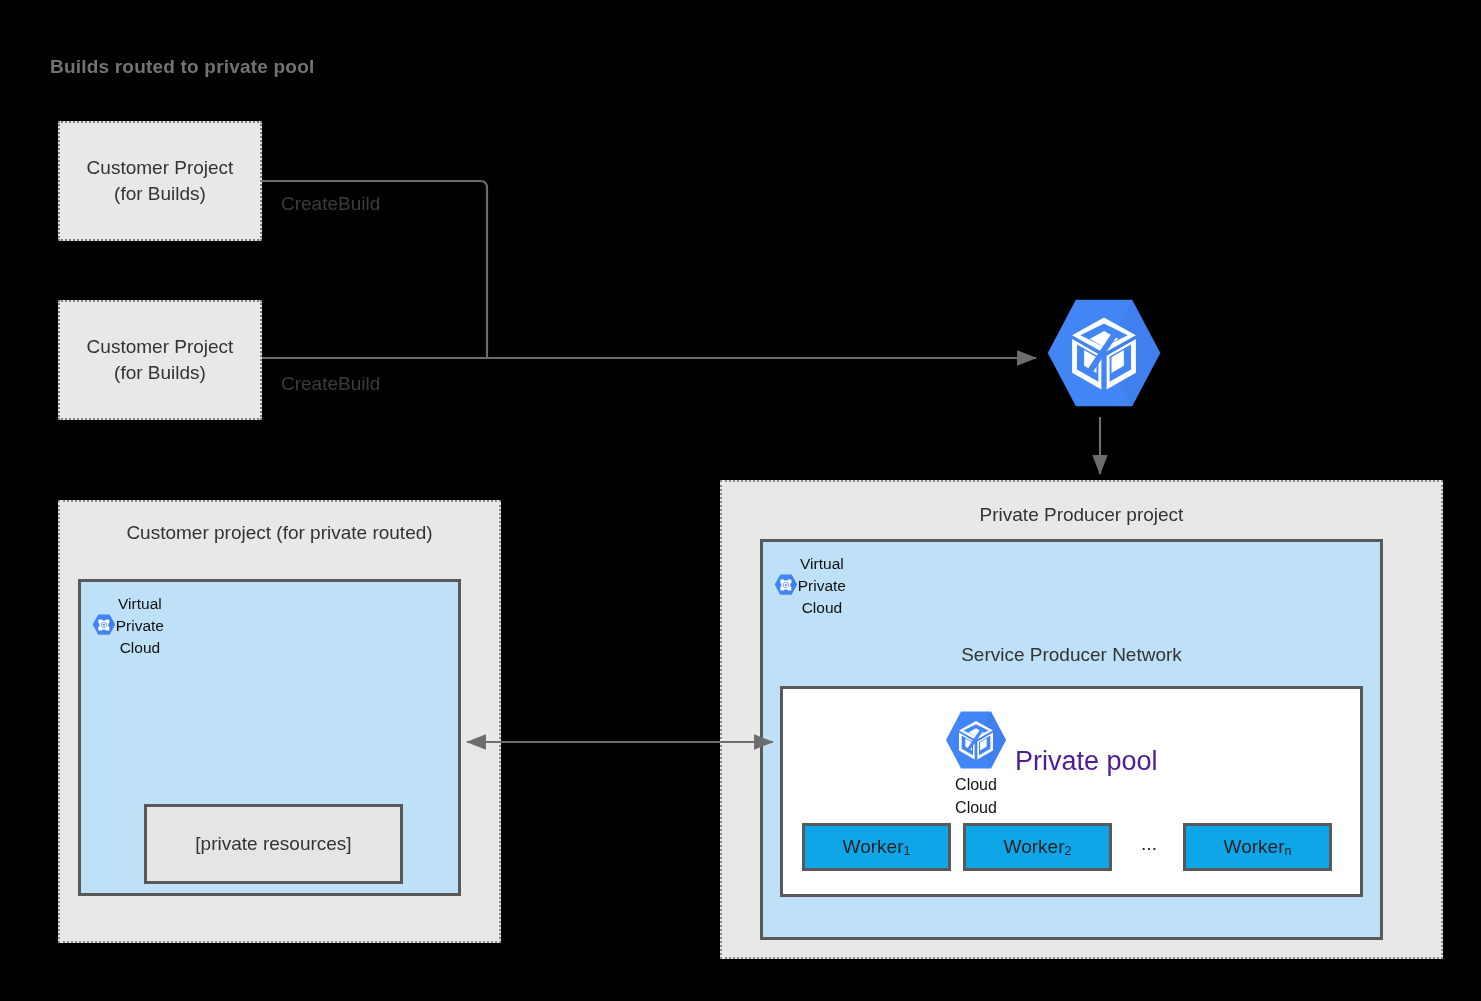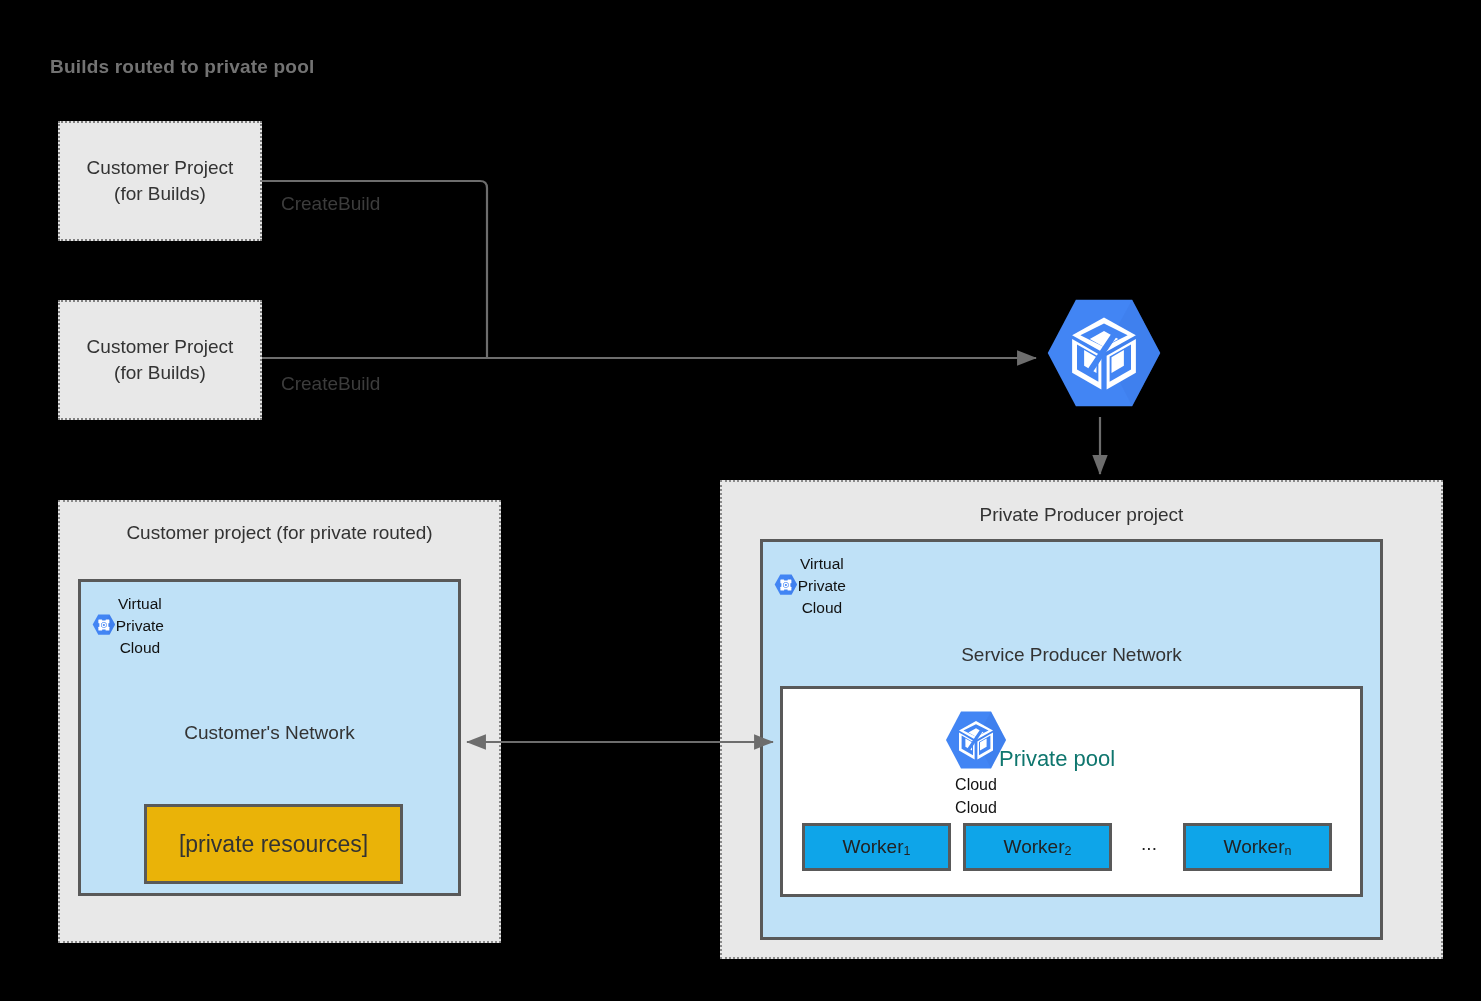--- a/index.html
+++ b/index.html
@@ -139,36 +139,36 @@
 
   
   #private-pool-box {
     left: 780px; top: 686px;
     width: 583px; height: 211px;
     background: #ffffff;
     border: 3px solid #595959;
   }
   #private-pool-title {
     position: absolute;
-    left: 216px; top: 57px;
-    font-size: 22px;
-    color: #0f766e;
+    left: 232px; top: 57px;
+    font-size: 27px;
+    color: #4c1d95;
     white-space: nowrap;
   }
 
   
   #private-resources-box {
     left: 63px; top: 222px;
     width: 259px; height: 80px;
-    background: #eab308;
+    background: #e5e5e5;
     border: 3px solid #595959;
     display: flex;
     align-items: center;
     justify-content: center;
-    font-size: 23px;
+    font-size: 19px;
     color: #333333;
   }
 
   
   .worker-box {
     position: absolute;
     height: 42px;
     background: #0ea5e9;
     border: 3px solid #595959;
     display: flex;
@@ -248,21 +248,20 @@
         </g>
         <circle cx="28" cy="28" r="2.6" fill="#4285f4"></circle>
       </svg>
       <div class="vpc-caption">
         <span>Virtual</span><br>
         <span>Private</span><br>
         <span>Cloud</span>
       </div>
     </div>
 
-    <div class="network-title" id="customers-network-title">Customer's Network</div>
 
     <div class="abs" id="private-resources-box">
       <span>[private resources]</span>
     </div>
   </div>
 
   <div class="abs project-container" id="service-producer-project">
     <div class="project-title" id="service-producer-title">Private Producer project</div>
   </div>
 

